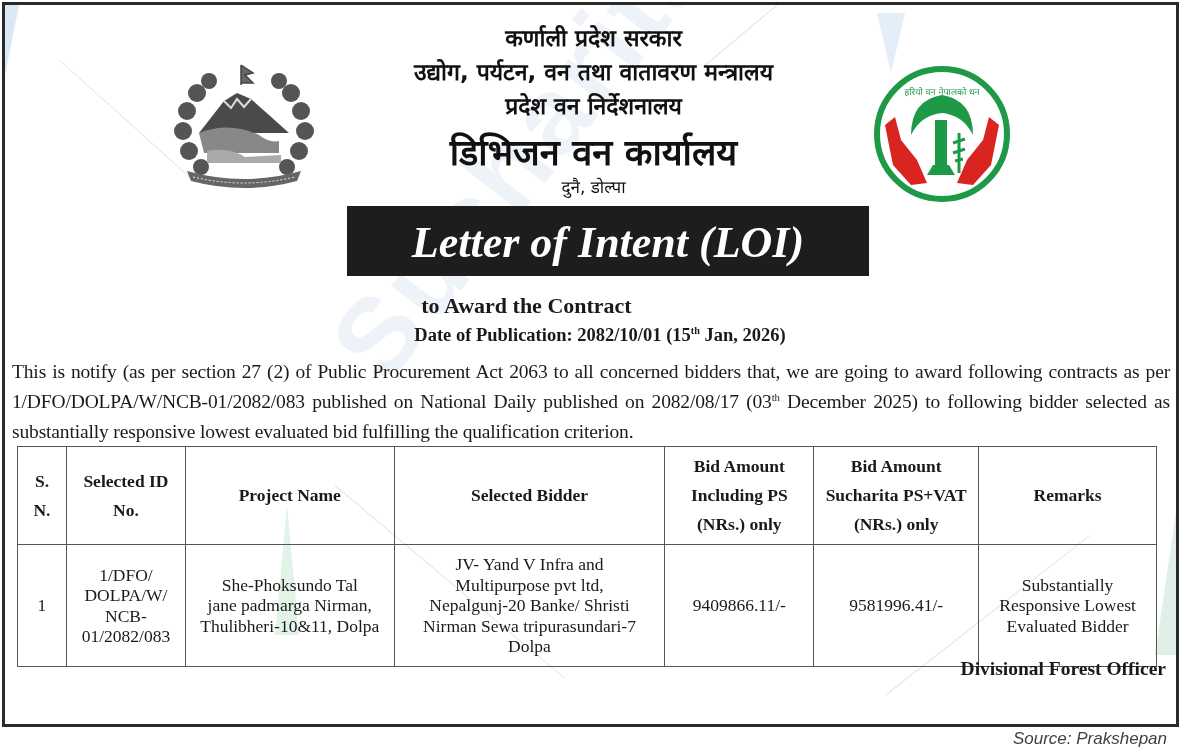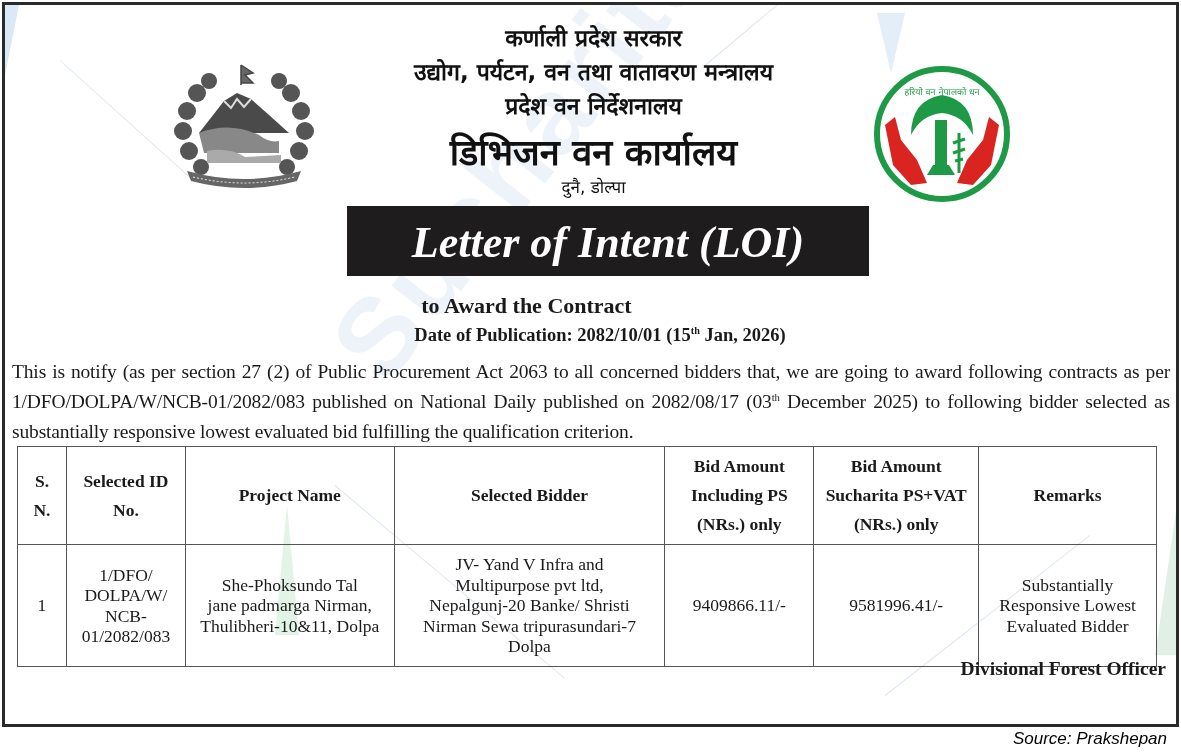--- a/index.html
+++ b/index.html
@@ -63,21 +63,21 @@
     }
     table.award th, table.award td { border: 1.5px solid #555; vertical-align: middle; }
     table.award th { font-weight: bold; height: 98px; line-height: 29px; padding: 0 4px; }
     table.award td { height: 122px; line-height: 20.5px; padding: 0 4px; }
 
     .signature {
       position: absolute; right: 10px; top: 653px; font-weight: bold; font-size: 19.5px;
     }
     .source {
       position: absolute; right: 14px; top: 729px;
-      font-family: "Liberation Sans", sans-serif; font-style: italic; font-size: 17px; color: #000000;
+      font-family: "Liberation Sans", sans-serif; font-style: italic; font-size: 17px; color: #404040;
     }
   </style>
 </head>
 <body>
 
 <div class="frame">
 
   <div class="wm-line" style="left:55px;top:55px;width:180px;transform:rotate(42deg);"></div>
   <div class="wm-line" style="left:700px;top:60px;width:420px;transform:rotate(-40deg);"></div>
   <div class="wm-line" style="left:880px;top:690px;width:260px;transform:rotate(-38deg);"></div>

